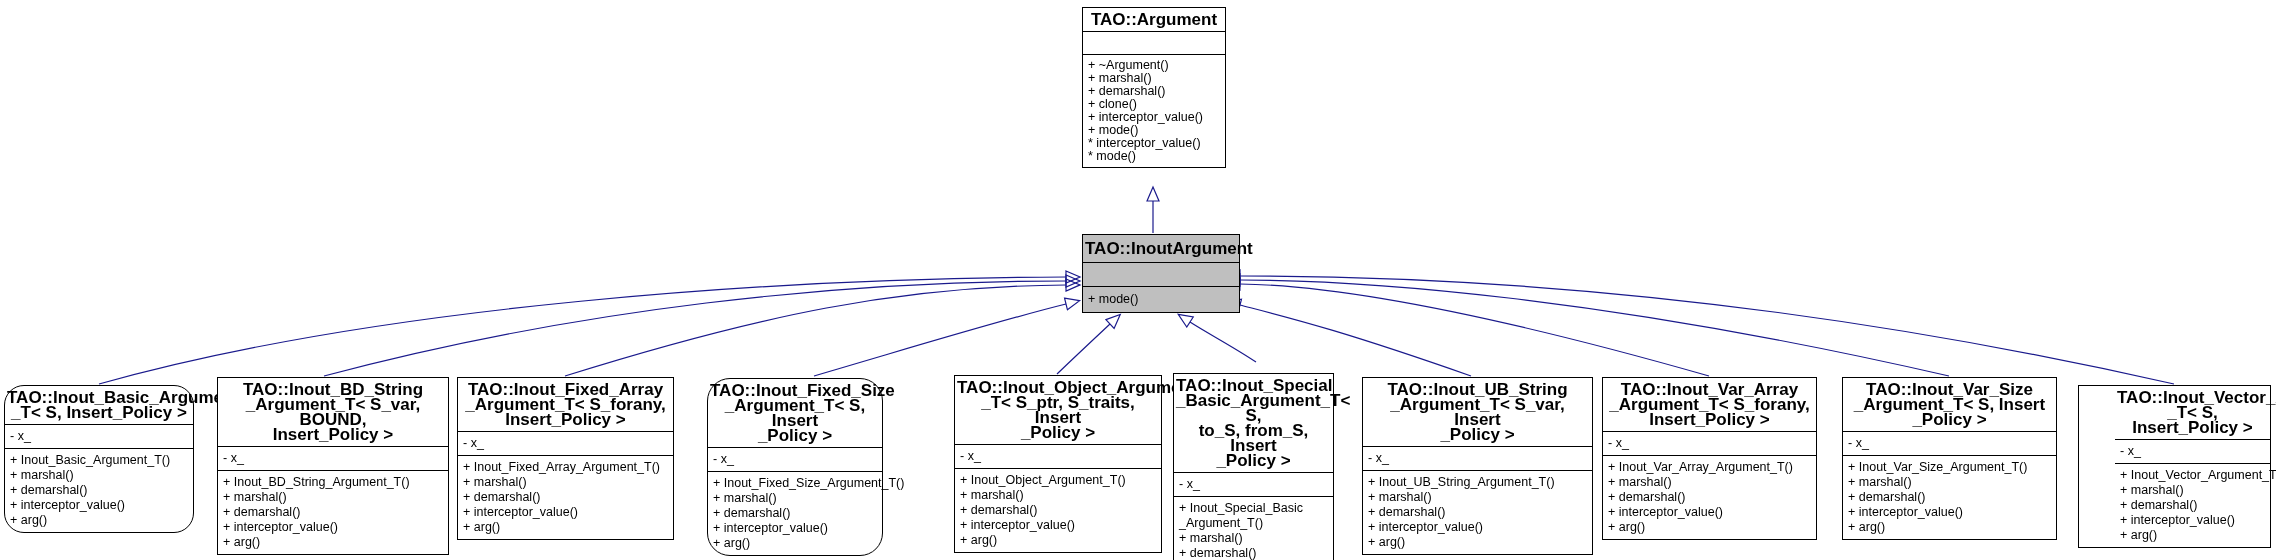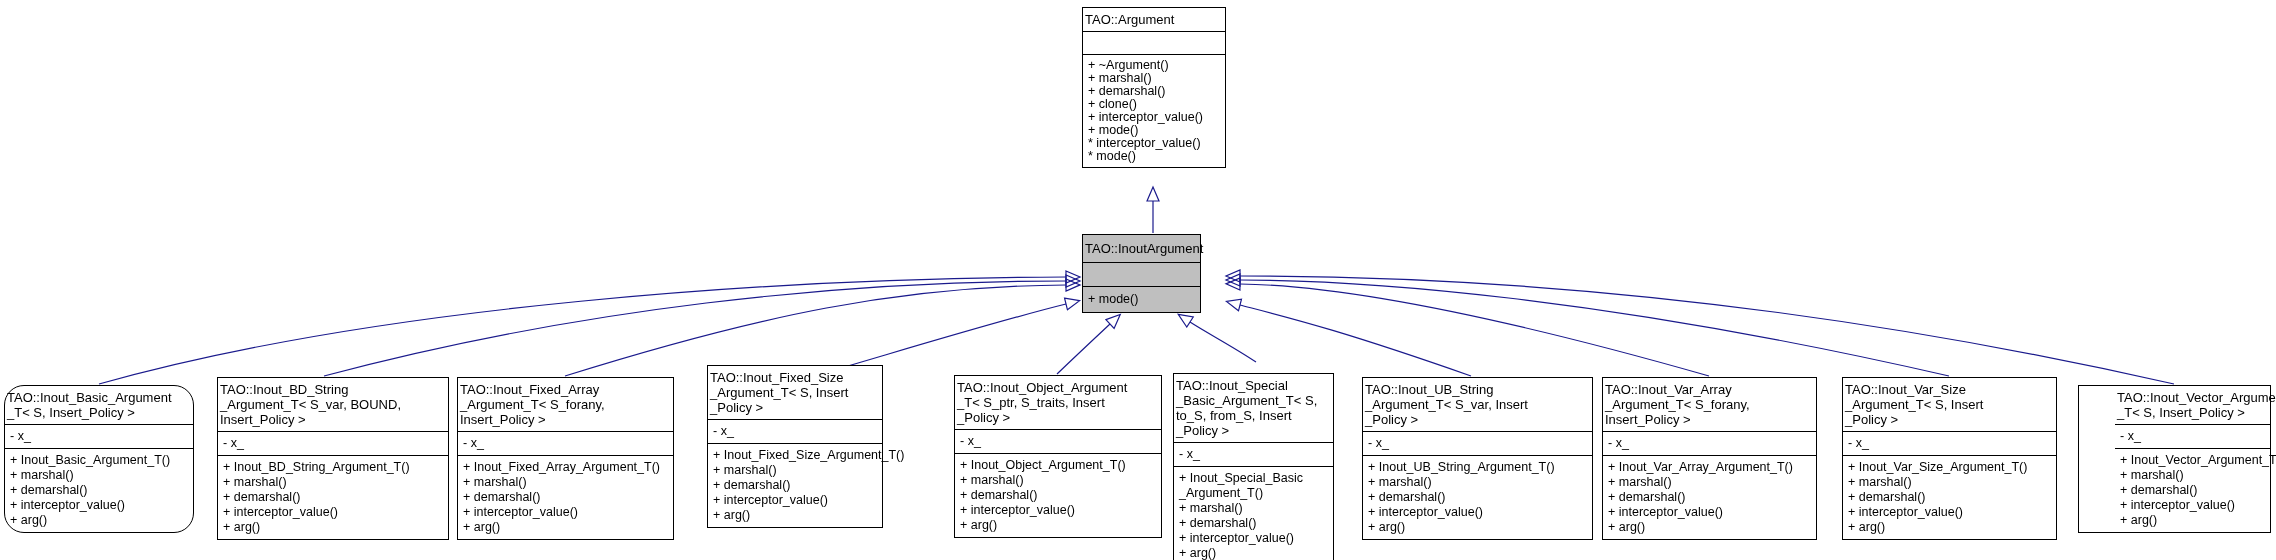--- a/index.html
+++ b/index.html
@@ -22,49 +22,51 @@
   .uml-box{
     position:absolute;
     box-sizing:border-box;
     background:var(--boxfill);
     border:1px solid var(--border);
     font-size:12.5px;
     line-height:15px;
     cursor:pointer;
   }
   .uml-box .t{
+    text-align:center;
     white-space:pre-line;
     padding:4px 2px;
     border-bottom:1px solid var(--border);
-    font-size:13px;
+    font-size:17px;
+    font-weight:bold;
   }
   .uml-box .a{
     white-space:pre;
     padding:4px 5px;
     min-height:14px;
     border-bottom:1px solid var(--border);
   }
   .uml-box .m{
     white-space:pre;
     padding:4px 5px;
   }
   .uml-box.selected, .uml-box.selected .t, .uml-box.selected .a, .uml-box.selected .m{
     background:var(--selected);
   }
   
   .base  {left:1082px;top:7px;  width:144px;}
   .base .m{line-height:13px;}
-  .parent{left:1082px;top:234px;width:119px;}
+  .parent{left:1082px;top:234px;width:158px;}
   .parent .t{padding:6px 2px;}
   .parent .a{min-height:15px;}
   .parent .m{padding:5px 5px;}
   .s1 {left:4px;   top:385px;width:190px;border-radius:20px;}
   .s2 {left:217px; top:377px;width:232px;}
   .s3 {left:457px; top:377px;width:217px;}
-  .s4 {left:707px; top:365px;width:176px;}
+  .s4 {left:707px; top:378px;width:176px;border-radius:23px;}
   .s5 {left:954px; top:375px;width:208px;}
   .s6 {left:1173px;top:373px;width:161px;}
   .s7 {left:1362px;top:377px;width:231px;}
   .s8 {left:1602px;top:377px;width:215px;}
   .s9 {left:1842px;top:377px;width:215px;}
   .s10{left:2078px;top:385px;width:193px;padding-left:36px;}
 </style>
 </head>
 <body>
 

